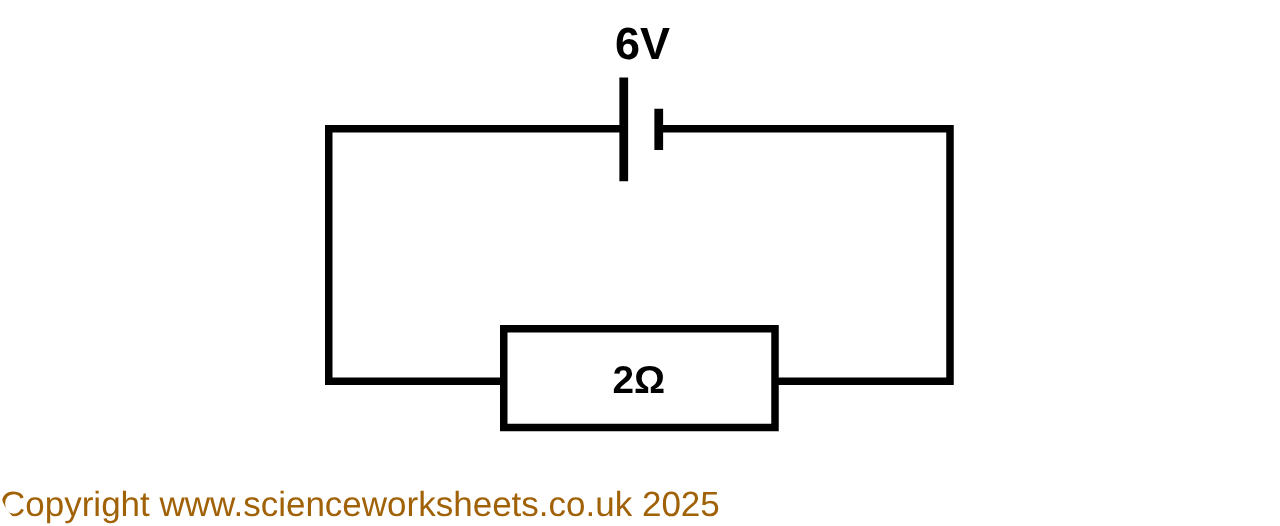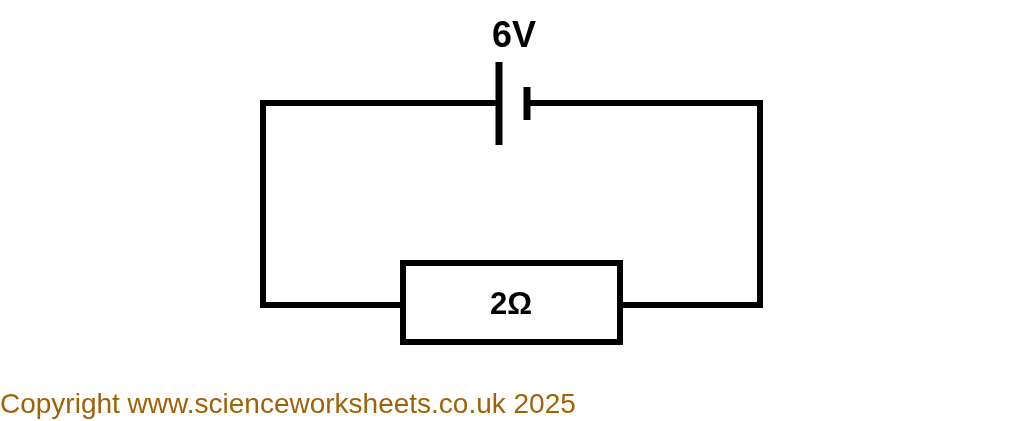--- a/index.html
+++ b/index.html
@@ -7,20 +7,21 @@
     padding: 0;
     background: #ffffff;
     font-family: "Liberation Sans", sans-serif;
   }
   .canvas {
     position: relative;
     width: 1024px;
     height: 421px;
     background: #ffffff;
     overflow: hidden;
+    border-radius: 31px;
   }
   .canvas svg {
     position: absolute;
     top: 0;
     left: 0;
   }
   .wire {
     fill: none;
     stroke: #000000;
     stroke-width: 6;

